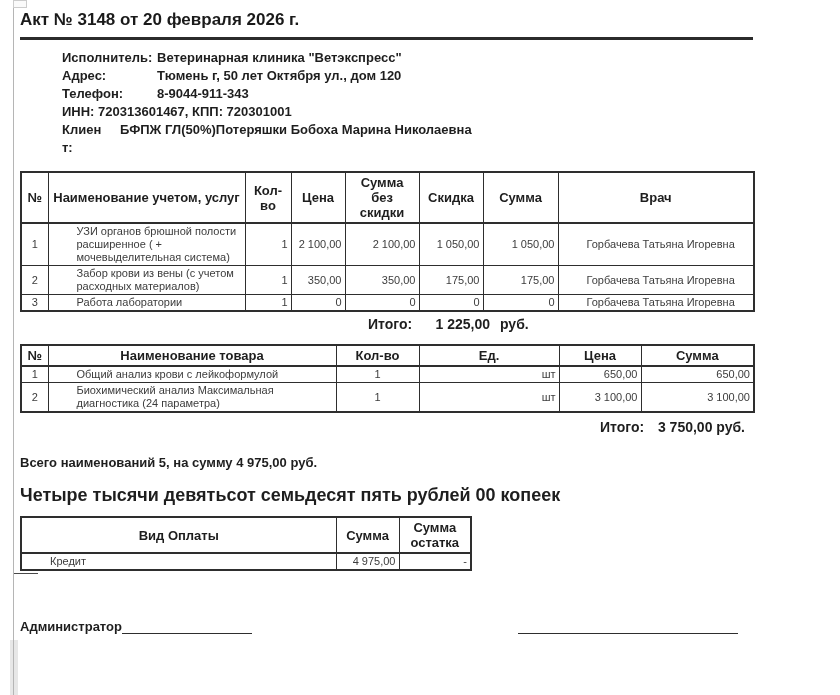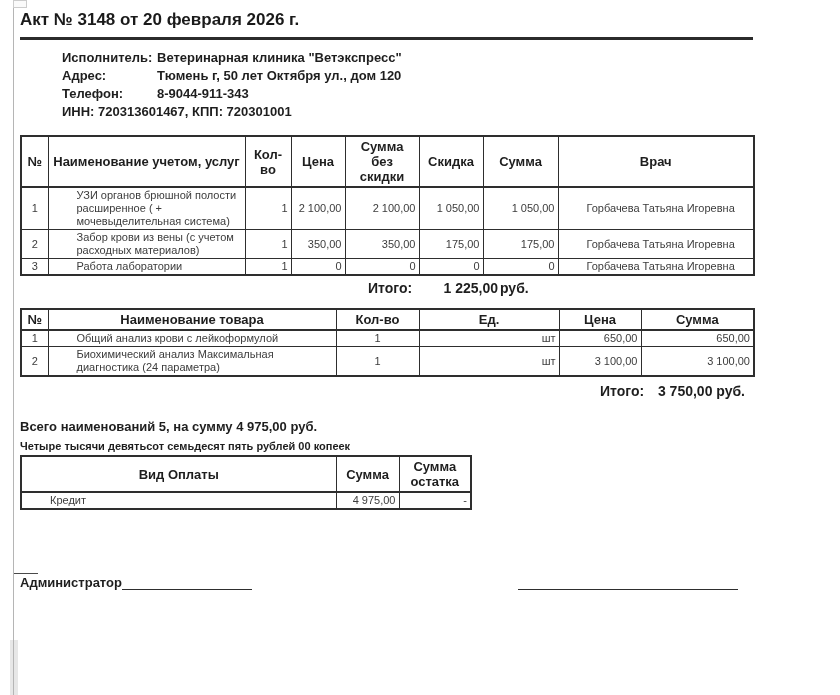--- a/index.html
+++ b/index.html
@@ -91,53 +91,53 @@
     line-height: 13px;
     color: #3c3c3c;
     vertical-align: middle;
   }
   td.c { text-align: center; }
   td.r { text-align: right; }
   td.l { text-align: left; padding-left: 28px; }
 
   .t1 { margin-top: 14px; }
   .t2 { margin-top: 12px; }
-  .t3 { width: 450px; border-radius: 19px; }
+  .t3 { margin-top: 12px; width: 450px; border-radius: 19px; }
 
   .total-row {
     position: relative;
     height: 16px;
     font-size: 14px;
     font-weight: bold;
   }
   .total1 { margin-top: 4px; }
   .total1 .tl { position: absolute; left: 348px; }
-  .total1 .tv { position: absolute; left: 388px; width: 90px; text-align: right; }
+  .total1 .tv { position: absolute; left: 380px; width: 90px; text-align: right; }
   .total1 .tc { position: absolute; left: 480px; }
   .total2 { margin-top: 6px; }
   .total2 .tl2 { position: absolute; left: 580px; }
   .total2 .tv2 { position: absolute; left: 600px; width: 125px; text-align: right; }
 
   .summary1 {
     margin-top: 20px;
     font-size: 13px;
     font-weight: bold;
     line-height: 16px;
   }
   .summary2 {
-    margin-top: 2px;
-    font-size: 11px;
+    margin-top: 15px;
+    font-size: 18px;
     font-weight: bold;
     line-height: 18px;
   }
 
   .footer {
     position: relative;
     height: 34px;
-    margin-top: 59px;
+    margin-top: 42px;
     font-size: 13px;
     font-weight: bold;
   }
   .f-admin { position: absolute; left: 0; top: 6px; }
   .sig-line1 { position: absolute; left: 102px; top: 20px; width: 130px; height: 1px; background: #2e2e2e; }
   .f-quality { position: absolute; left: 298px; top: 6px; }
   .sig-line2 { position: absolute; left: 498px; top: 20px; width: 220px; height: 1px; background: #2e2e2e; }
 </style>
 </head>
 <body>
@@ -161,20 +161,25 @@
       <div class="info-row">
         <span class="info-label">Адрес:</span>
         <span class="info-value">Тюмень г, 50 лет Октября ул., дом 120</span>
       </div>
       <div class="info-row">
         <span class="info-label">Телефон:</span>
         <span class="info-value">8-9044-911-343</span>
       </div>
       <div class="info-row">
         <span>ИНН: 720313601467, КПП: 720301001</span>
+      </div>
+      <div class="info-row">
+        <span class="client-label">Клиен
+т:</span>
+        <span class="info-value">БФПЖ ГЛ(50%)Потеряшки Бобоха Марина Николаевна</span>
       </div>
     </div>
 
     <table class="t1">
       <colgroup>
         <col style="width:27px">
           <col style="width:197px">
           <col style="width:46px">
           <col style="width:54px">
         <col style="width:74px">

